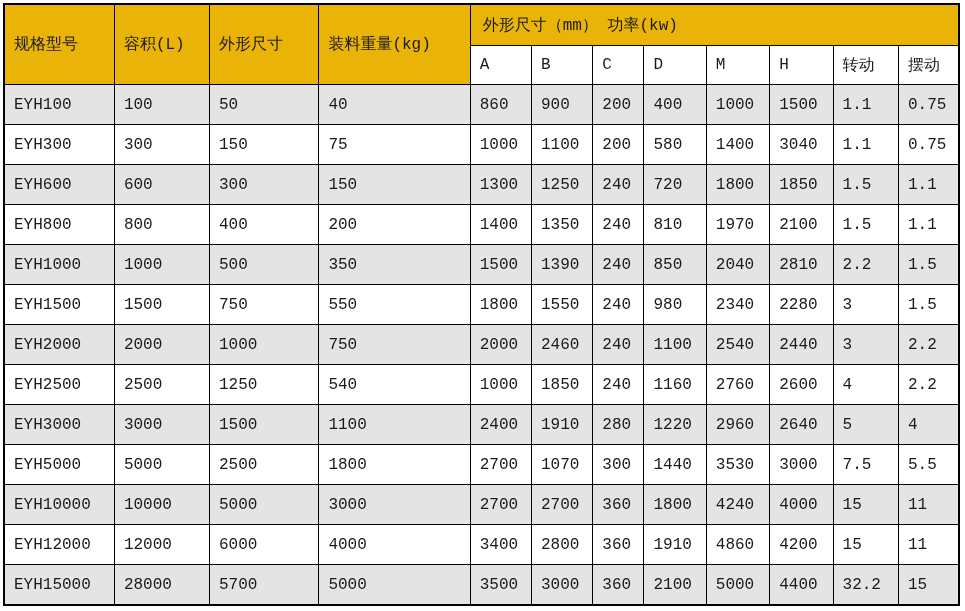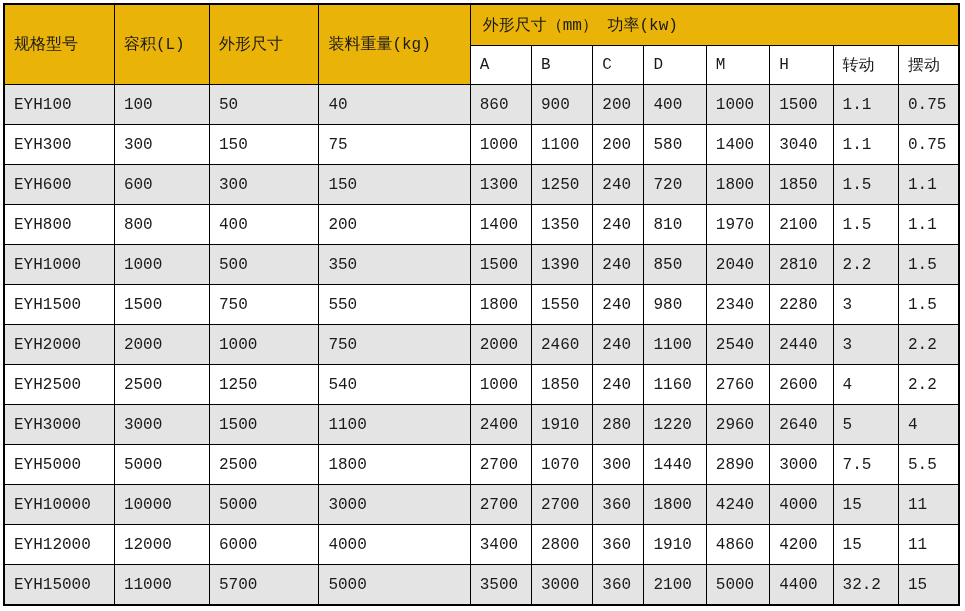--- a/index.html
+++ b/index.html
@@ -221,21 +221,21 @@
         </tr>
         <tr>
           <td>EYH5000</td>
           <td>5000</td>
           <td>2500</td>
           <td>1800</td>
           <td>2700</td>
           <td>1070</td>
           <td>300</td>
           <td>1440</td>
-          <td>2890</td>
+          <td>3530</td>
           <td>3000</td>
           <td>7.5</td>
           <td>5.5</td>
         </tr>
         <tr class="shade">
           <td>EYH10000</td>
           <td>10000</td>
           <td>5000</td>
           <td>3000</td>
           <td>2700</td>
@@ -256,21 +256,21 @@
           <td>2800</td>
           <td>360</td>
           <td>1910</td>
           <td>4860</td>
           <td>4200</td>
           <td>15</td>
           <td>11</td>
         </tr>
         <tr class="shade">
           <td>EYH15000</td>
-          <td>11000</td>
+          <td>28000</td>
           <td>5700</td>
           <td>5000</td>
           <td>3500</td>
           <td>3000</td>
           <td>360</td>
           <td>2100</td>
           <td>5000</td>
           <td>4400</td>
           <td>32.2</td>
           <td>15</td>

